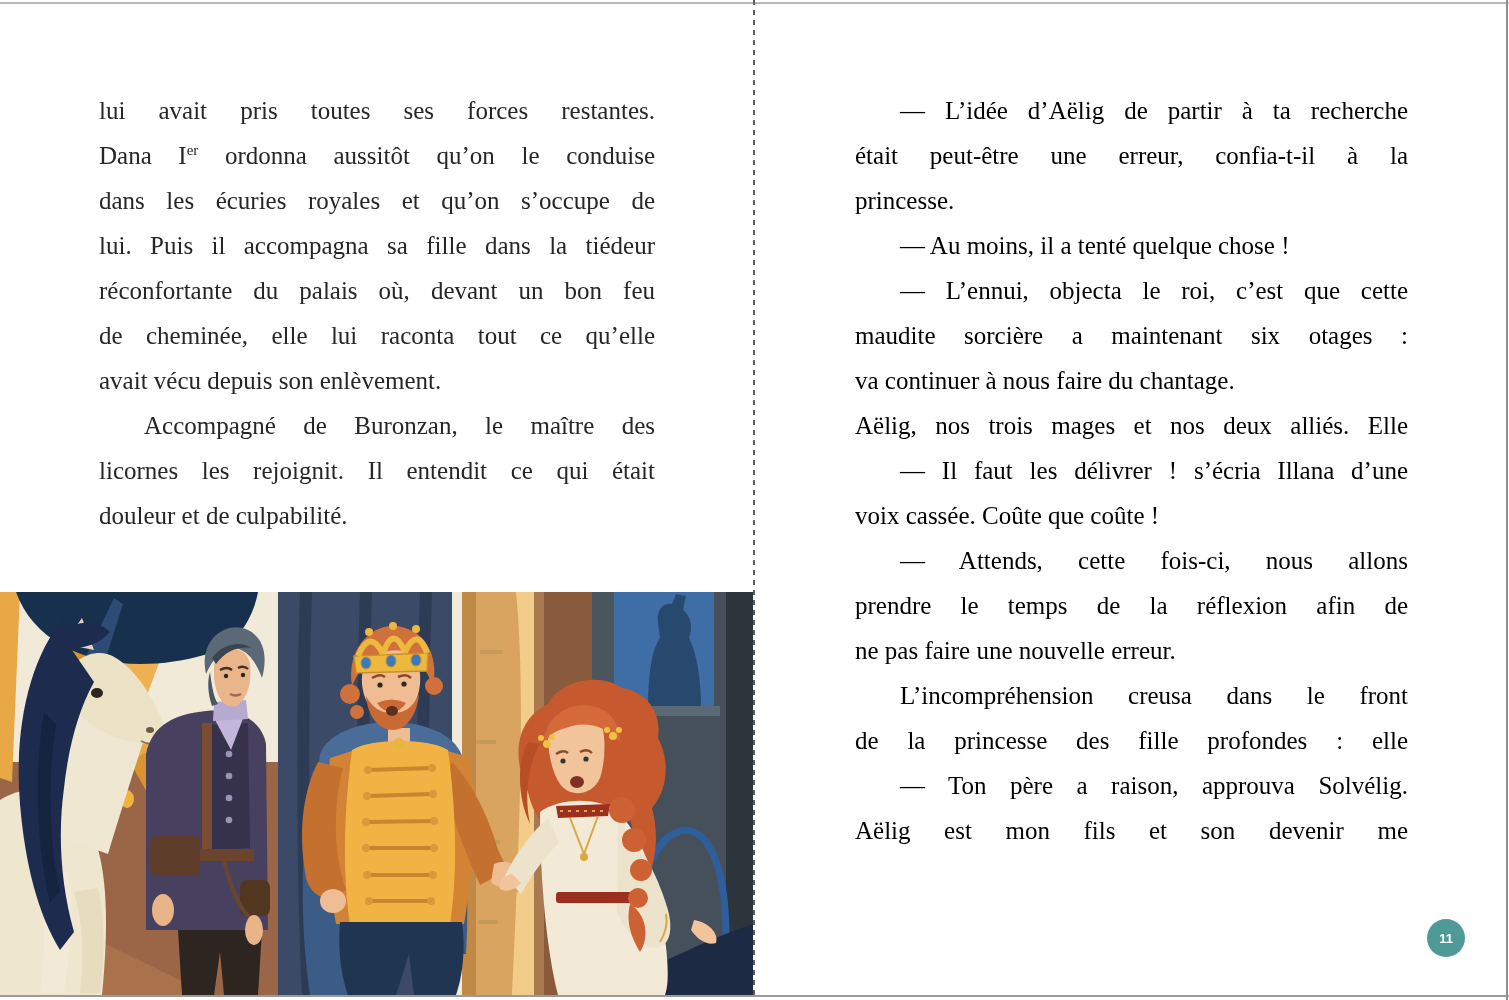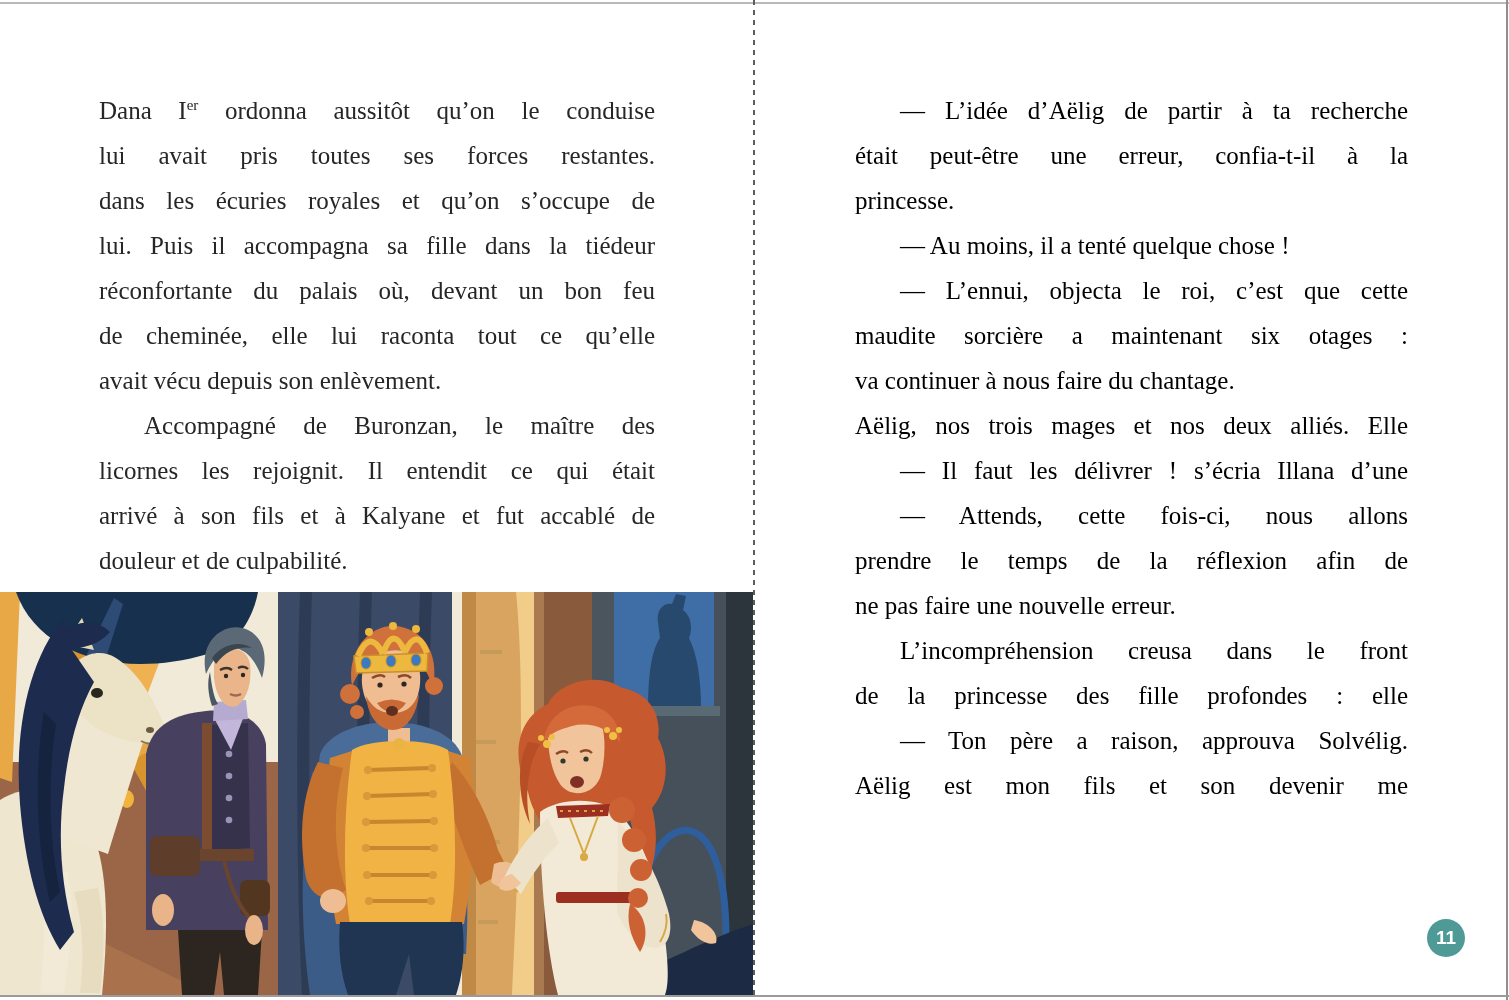--- a/index.html
+++ b/index.html
@@ -22,56 +22,56 @@
   .text-right{left:855px;width:553px;}
   .line{height:45px;overflow:hidden;}
   .line.just{text-align:justify;text-align-last:justify;}
   .line.indent{padding-left:45px;}
   .line sup{font-size:15px;line-height:0;vertical-align:super;}
   .illustration{position:absolute;left:0;top:592px;width:753px;height:403px;z-index:5;}
   .illustration svg{display:block;width:753px;height:403px;}
   .badge{
     position:absolute;left:1427px;top:919px;width:38px;height:38px;border-radius:50%;
     background:#4f9a96;color:#ffffff;display:flex;align-items:center;justify-content:center;
-    font-family:"Liberation Sans","DejaVu Sans",sans-serif;font-weight:bold;font-size:19px;z-index:20;
+    font-family:"Liberation Sans","DejaVu Sans",sans-serif;font-weight:bold;font-size:13px;z-index:20;
   }
 </style>
 </head>
 <body>
 
 <div class="page">
 
   <div class="edge edge-top"></div>
   <div class="edge edge-right"></div>
   <div class="edge edge-bottom"></div>
   <div class="divider"></div>
 
   <div class="text-block text-left" style="color: rgb(38, 38, 38);">
+      <div class="line just">lui avait pris toutes ses forces restantes.</div>
       <div class="line just"><span>Dana I</span><sup>er</sup><span> ordonna aussitôt qu’on le conduise</span></div>
-      <div class="line just">lui avait pris toutes ses forces restantes.</div>
       <div class="line just">dans les écuries royales et qu’on s’occupe de</div>
       <div class="line just">lui. Puis il accompagna sa fille dans la tiédeur</div>
       <div class="line just">réconfortante du palais où, devant un bon feu</div>
       <div class="line just">de cheminée, elle lui raconta tout ce qu’elle</div>
       <div class="line">avait vécu depuis son enlèvement.</div>
       <div class="line just indent">Accompagné de Buronzan, le maître des</div>
       <div class="line just">licornes les rejoignit. Il entendit ce qui était</div>
-      <div class="line just">arrivé à son fils et à Kalyane et fut accablé de</div>
       <div class="line">douleur et de culpabilité.</div>
     </div>
   <div class="text-block text-right" style="color: #000000;">
       <div class="line just indent">— L’idée d’Aëlig de partir à ta recherche</div>
       <div class="line just">était peut-être une erreur, confia-t-il à la</div>
       <div class="line">princesse.</div>
       <div class="line indent">— Au moins, il a tenté quelque chose !</div>
       <div class="line just indent">— L’ennui, objecta le roi, c’est que cette</div>
       <div class="line just">maudite sorcière a maintenant six otages :</div>
       <div class="line">va continuer à nous faire du chantage.</div>
       <div class="line just">Aëlig, nos trois mages et nos deux alliés. Elle</div>
       <div class="line just indent">— Il faut les délivrer ! s’écria Illana d’une</div>
+      <div class="line">voix cassée. Coûte que coûte !</div>
       <div class="line just indent">— Attends, cette fois-ci, nous allons</div>
       <div class="line just">prendre le temps de la réflexion afin de</div>
       <div class="line">ne pas faire une nouvelle erreur.</div>
       <div class="line just indent">L’incompréhension creusa dans le front</div>
       <div class="line just">de la princesse des fille profondes : elle</div>
       <div class="line just indent">— Ton père a raison, approuva Solvélig.</div>
       <div class="line just">Aëlig est mon fils et son devenir me</div>
     </div>
 
   <div class="illustration" aria-label="Palace interior: a white unicorn with dark navy mane and blue horn stands left; Buronzan, a grey-haired man in a purple coat with brown cuffs, stands beside the red-haired king Dana Ier wearing a gold crown, blue cape and mustard tunic with button frogs; he holds the hand of the worried red-haired princess Illana in a cream gown; dark navy drapes, golden arches, a stone column and a blue window with a dark silhouette fill the background.">

